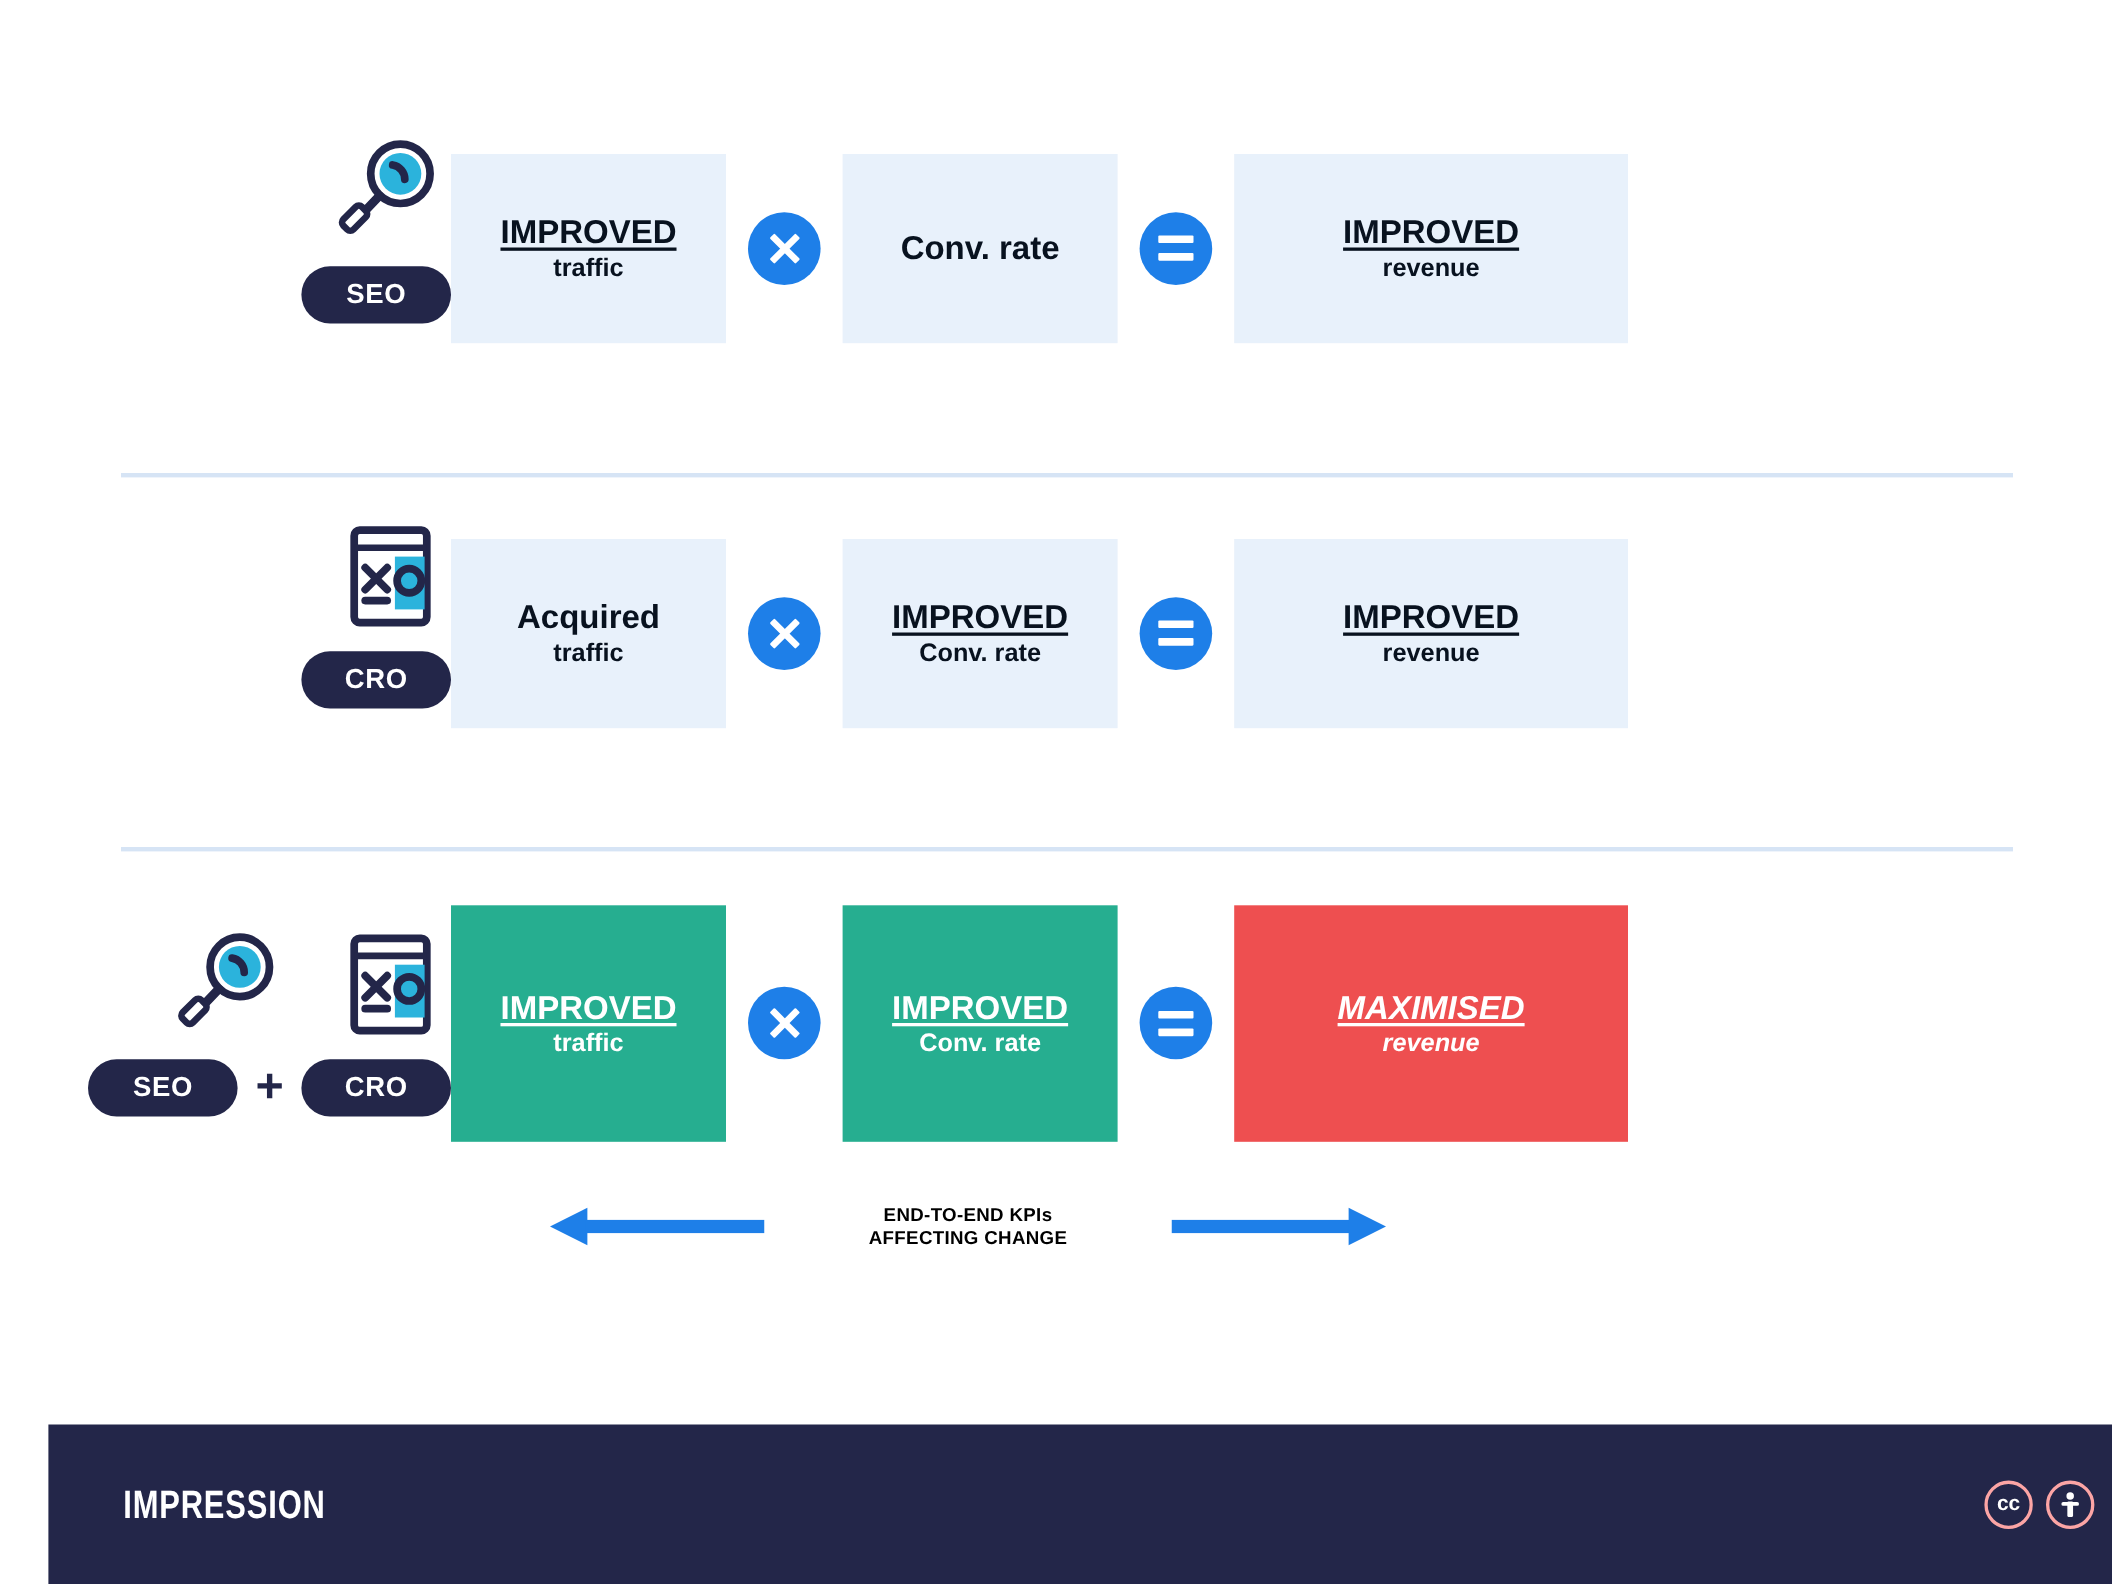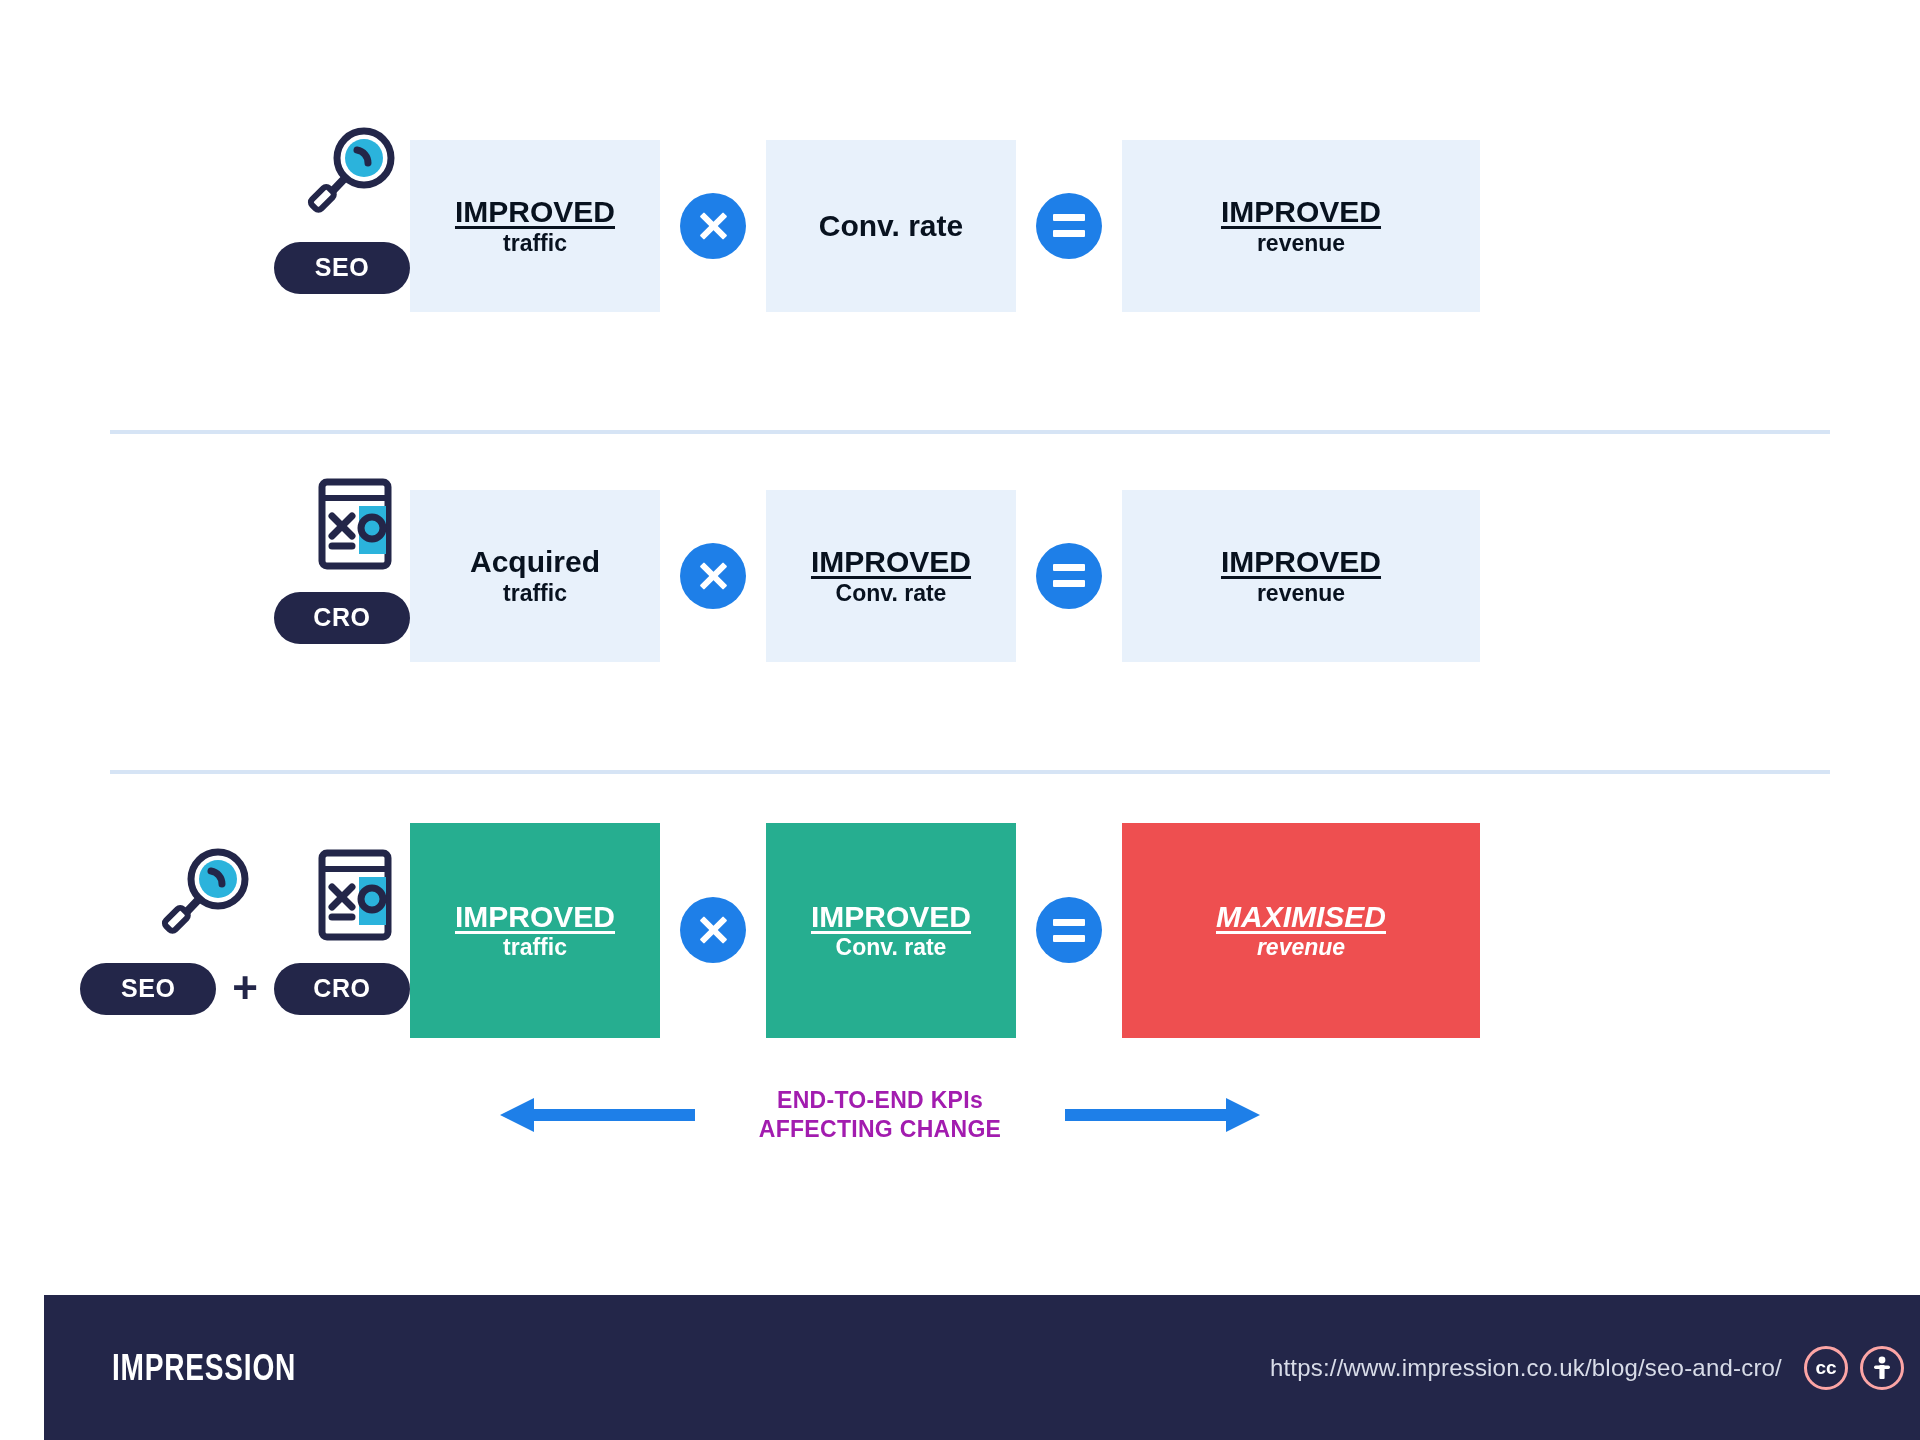--- a/index.html
+++ b/index.html
@@ -170,22 +170,22 @@
     position: absolute;
     left: 500px;
     top: 1080px;
     width: 760px;
     height: 70px;
     display: flex;
     align-items: center;
     justify-content: space-between;
   }
   .kpi-label {
-    color: #a21caf;
-    font-size: 23px;
+    color: #000000;
+    font-size: 17px;
     font-weight: bold;
     text-align: center;
     line-height: 1.25;
     letter-spacing: 0.3px;
     white-space: nowrap;
     padding: 0 14px;
   }
   .arrow-svg { display: block; }
 
   
@@ -405,21 +405,20 @@
         <polygon points="195,20 161,3 161,37" fill="#1E7FE8"></polygon>
       </svg>
     </div>
 
   </div>
 
   <div class="footer">
     <div class="brand">IMPRESSION</div>
 
     <div class="footer-right">
-      <div class="footer-url">https://www.impression.co.uk/blog/seo-and-cro/</div>
       <div class="cc-badges">
         <div class="cc-badge">
           <span>cc</span>
         </div>
         <div class="cc-badge">
           <svg width="22" height="26" viewBox="0 0 22 26">
             <circle cx="11" cy="5" r="3.4" fill="#ffffff"></circle>
             <rect x="8.4" y="10" width="5.2" height="14" rx="1" fill="#ffffff"></rect>
             <rect x="3" y="10.5" width="16" height="3.4" rx="1.7" fill="#ffffff"></rect>
           </svg>

